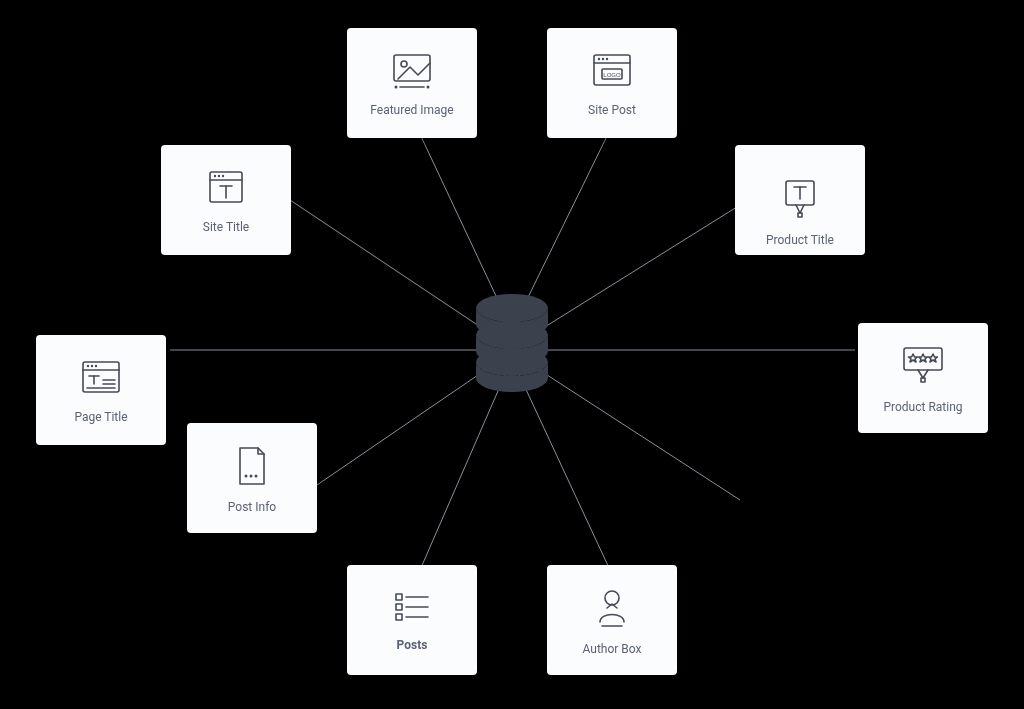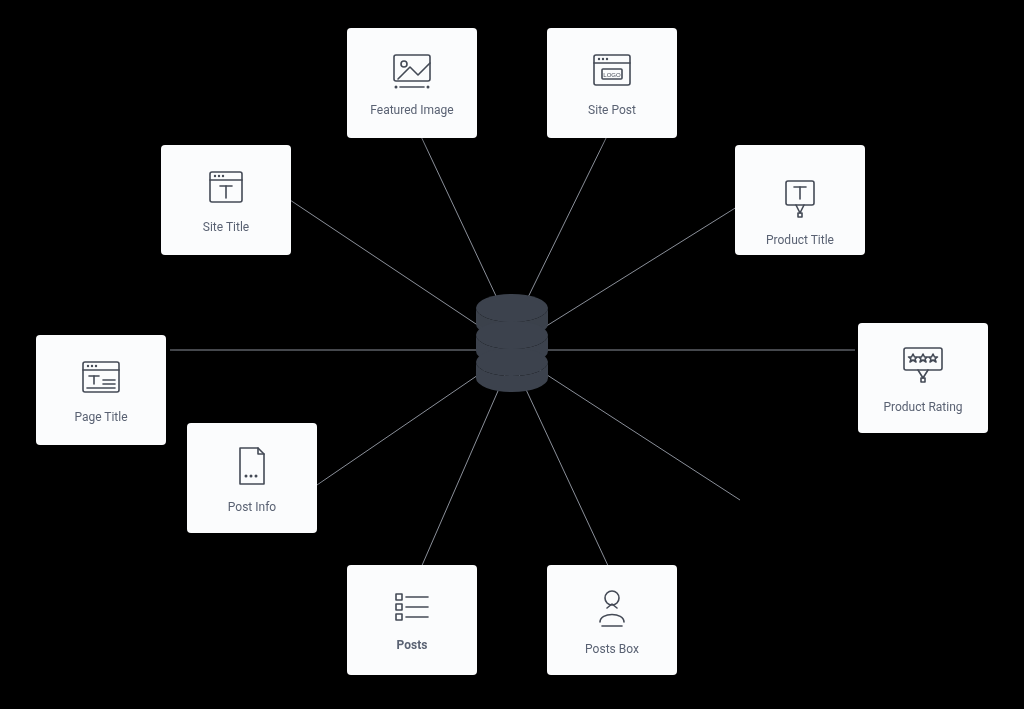--- a/index.html
+++ b/index.html
@@ -190,16 +190,16 @@
     <div class="label">Posts</div>
   </div>
 
   <div class="card" style="left:547px; top:565px;">
     <svg width="40" height="44">
       <circle class="ico" cx="20" cy="12" r="7"></circle>
       <path class="ico" d="M8 36 C8 26 32 26 32 36"></path>
       <path class="ico" d="M15 22 L20 18 L25 22"></path>
       <line class="ico" x1="10" y1="40" x2="30" y2="40"></line>
     </svg>
-    <div class="label">Posts Box</div>
+    <div class="label">Author Box</div>
   </div>
 
 </div>
 
 </body></html>

